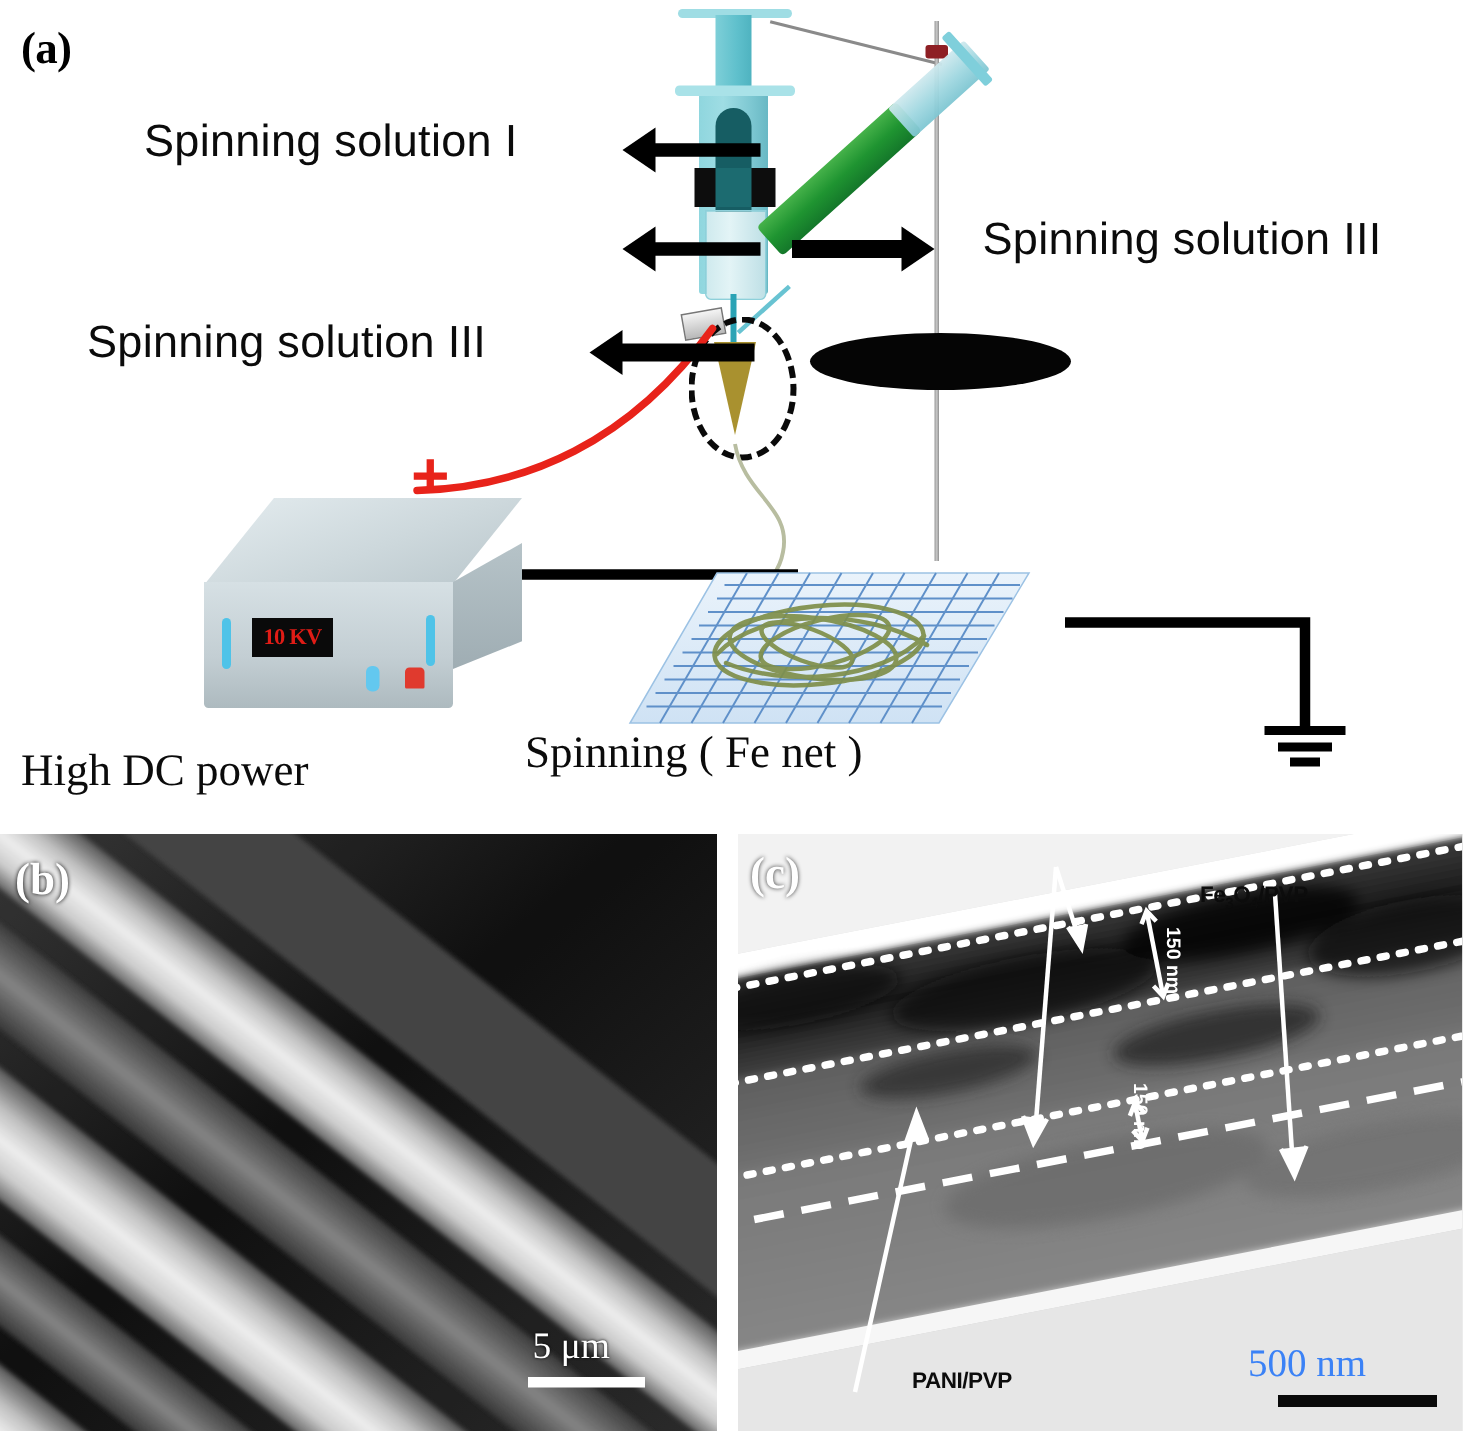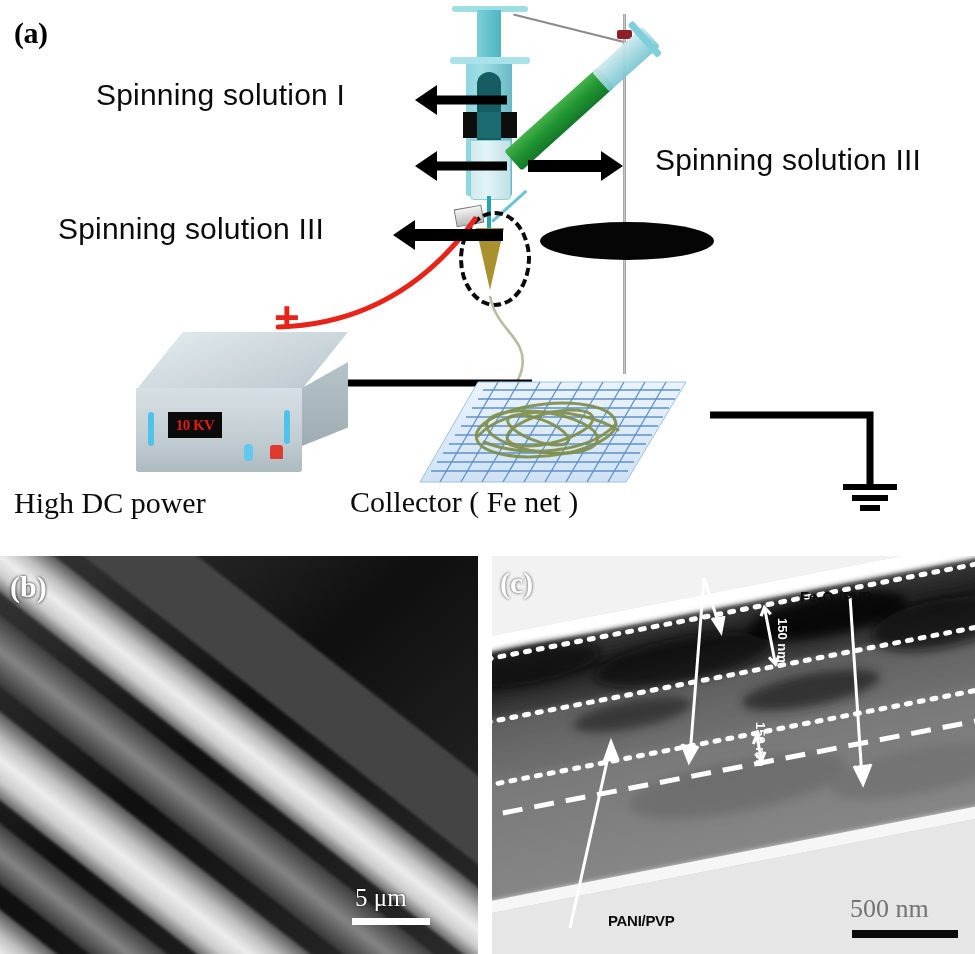--- a/index.html
+++ b/index.html
@@ -41,21 +41,21 @@
     white-space: nowrap;
     letter-spacing: 0.2px;
   }
   #lbl-sol1 { left: 96px; top: 78px; }
   #lbl-sol2 { left: 96px; top: 143px; }
   #lbl-sol3-left { left: 58px; top: 212px; }
   #lbl-sol3-right { left: 655px; top: 143px; }
 
   #lbl-highdc {
     position: absolute;
-    left: 14px; top: 486px;
+    left: 14px; top: 497px;
     font-size: 30px;
     color: #0b0b0b;
     white-space: nowrap;
   }
   #lbl-collector {
     position: absolute;
     left: 350px; top: 485px;
     font-size: 30px;
     color: #0b0b0b;
     white-space: nowrap;
@@ -436,22 +436,22 @@
     font-size: 13px;
     z-index: 9;
     white-space: nowrap;
     transform: rotate(90deg);
     transform-origin: left top;
   }
   #tem-dim-1 { left: 790px; top: 618px; }
   #tem-dim-2 { left: 768px; top: 722px; }
   #scalebar-c-text {
     position: absolute;
-    left: 850px; top: 894px;
-    color: #737373;
+    left: 832px; top: 894px;
+    color: #3b82f6;
     font-size: 26px;
     z-index: 9;
   }
   #scalebar-c-bar {
     position: absolute;
     left: 852px; top: 930px;
     width: 106px; height: 8px;
     background: #0a0a0a;
     z-index: 9;
   }
@@ -585,21 +585,21 @@
     </div>
     <div class="arrow arrow-right" id="arr4">
       <div class="shaft"></div>
         <div class="head"></div>
     </div>
 
     <div class="sol-label" id="lbl-sol1">Spinning solution I</div>
     <div class="sol-label" id="lbl-sol3-left">Spinning solution III</div>
     <div class="sol-label" id="lbl-sol3-right">Spinning solution III</div>
     <div id="lbl-highdc">High DC power</div>
-    <div id="lbl-collector">Collector ( Fe net )</div>
+    <div id="lbl-collector">Spinning ( Fe net )</div>
   </div>
 
   <div id="panel-b">
     <svg id="panel-b-img" viewBox="0 0 478 398" preserveAspectRatio="none">
       <defs>
         <linearGradient id="fibgrad" x1="0" y1="0" x2="1" y2="0">
           <stop offset="0%" stop-color="#6a6a6a"></stop>
           <stop offset="22%" stop-color="#d9d9d9"></stop>
           <stop offset="46%" stop-color="#fdfdfd"></stop>
           <stop offset="70%" stop-color="#cccccc"></stop>

